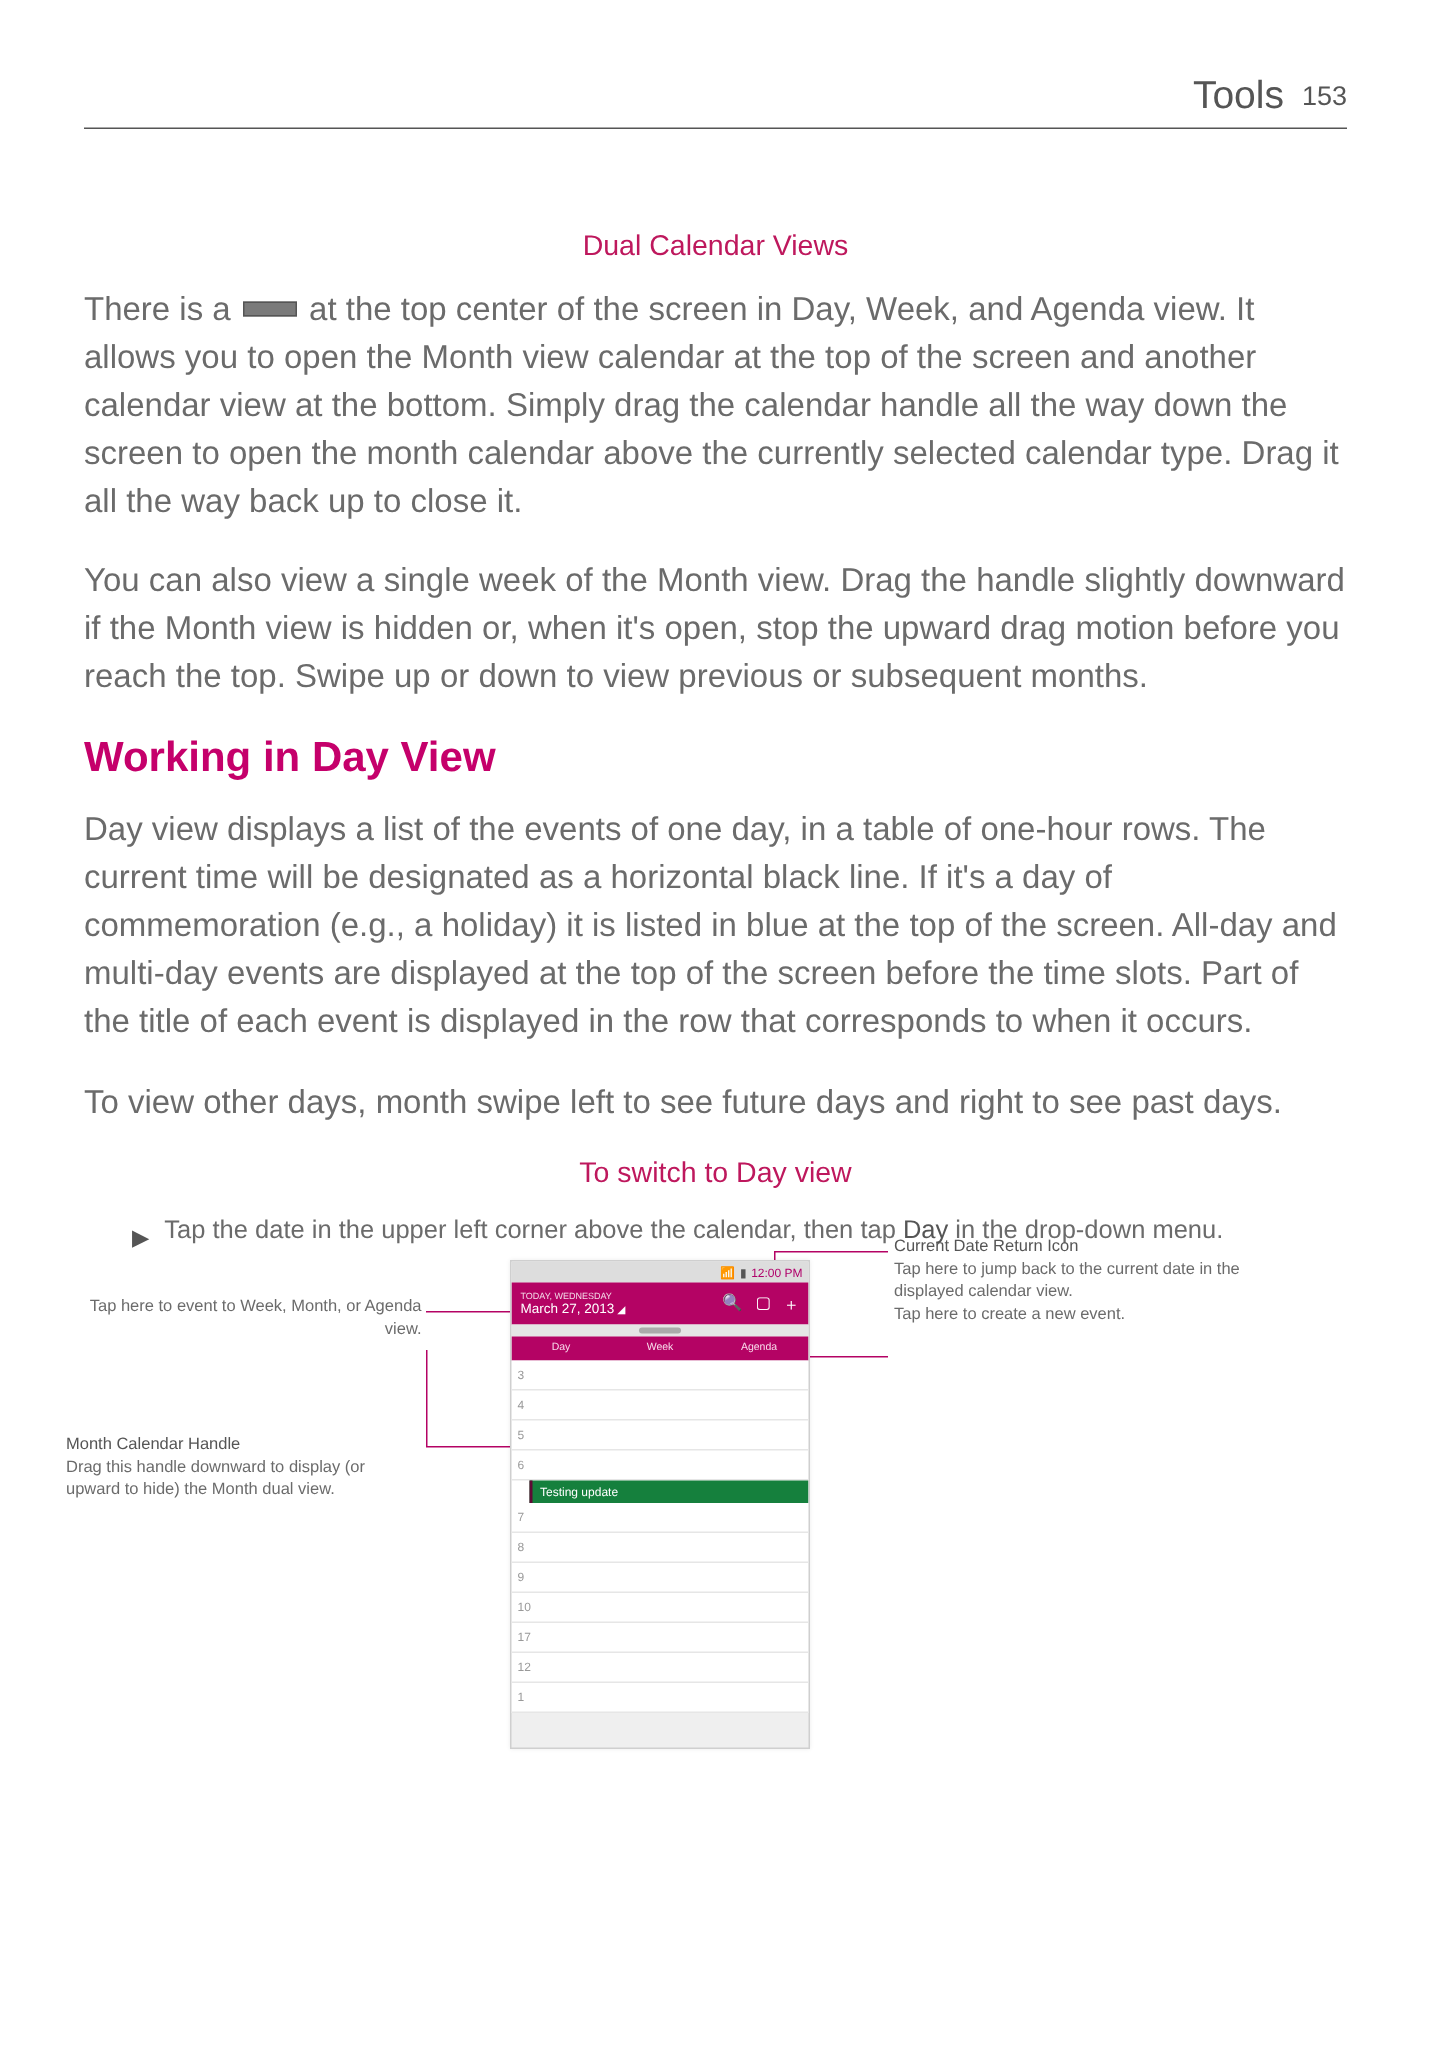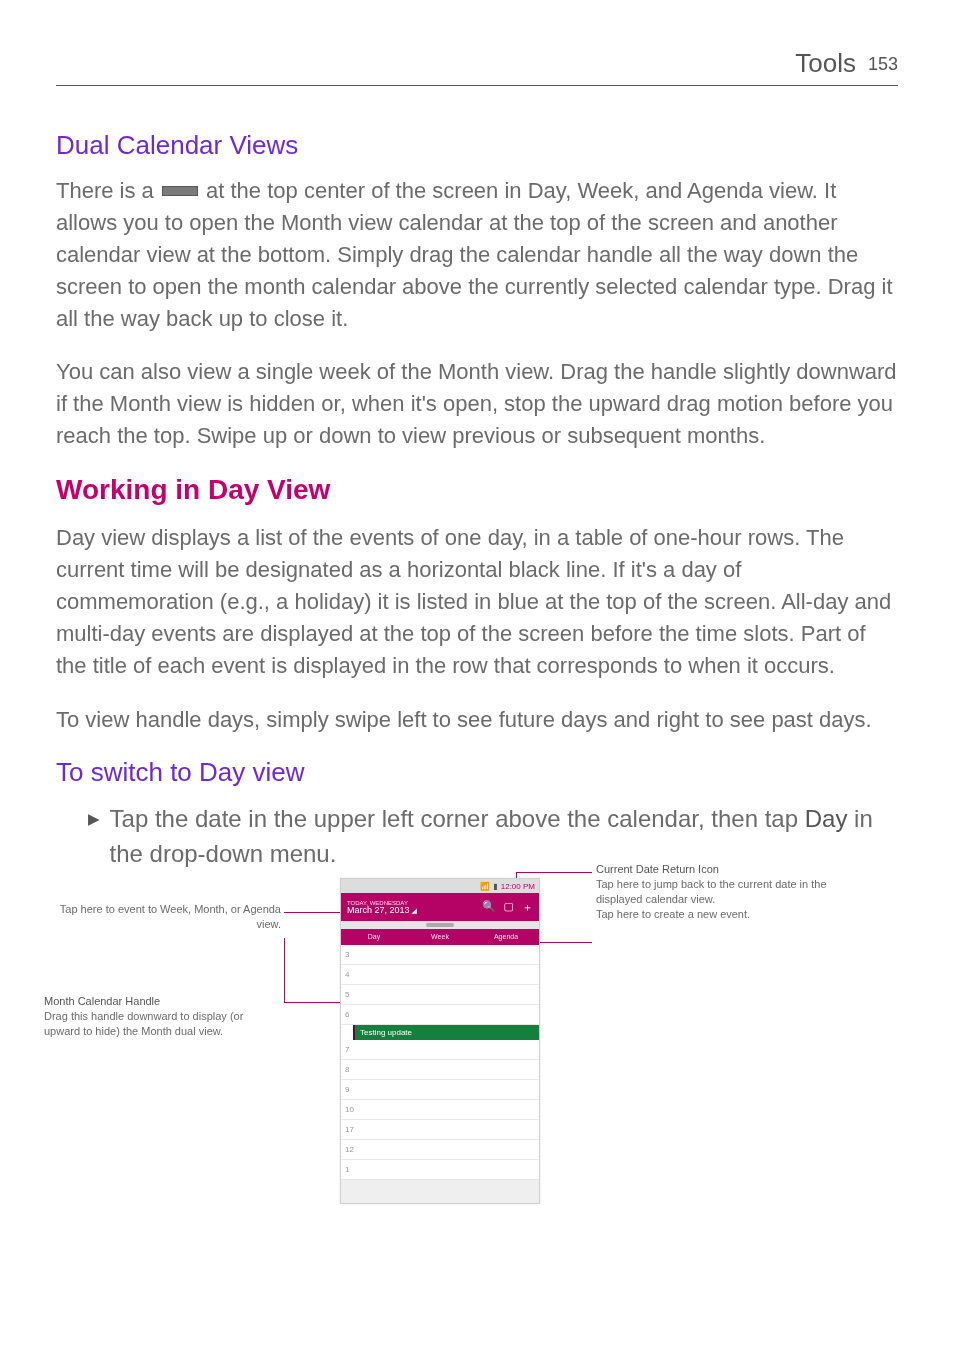--- a/index.html
+++ b/index.html
@@ -11,39 +11,40 @@
       color: #595959;
       padding: 48px 56px 40px 56px;
       position: relative;
     }
     .page-header {
       display: flex;
       justify-content: flex-end;
       align-items: baseline;
       border-bottom: 1.5px solid #555;
       padding-bottom: 6px;
-      margin-bottom: 44px;
+      margin-bottom: 68px;
     }
     .page-header .section-name {
       font-size: 26px;
       color: #555;
       font-weight: 400;
       margin-right: 12px;
     }
     .page-header .page-number {
       font-size: 18px;
       color: #555;
       position: relative;
       top: -2px;
     }
     .h3-pink {
-      color: #6d28d9;
-      font-size: 26px;
+      color: #be185d;
+      font-size: 19px;
       font-weight: 500;
       margin-bottom: 14px;
+      text-align: center;
     }
     .h2-pink {
       color: #c5006b;
       font-size: 28px;
       font-weight: 600;
       margin-bottom: 16px;
     }
     p.body {
       font-size: 22px;
       line-height: 1.45;
@@ -68,21 +69,21 @@
       margin-left: 32px;
       margin-bottom: 6px;
     }
     .bullet-line .arrow {
       font-size: 15px;
       color: #555;
       margin-right: 10px;
       margin-top: 8px;
     }
     .bullet-line .text {
-      font-size: 24px;
+      font-size: 17px;
       line-height: 1.45;
       color: #6b6b6b;
       font-weight: 300;
     }
     .bullet-line .text .bold { font-weight: 500; color:#555; }
     .figure-area {
       position: relative;
       width: 100%;
       height: 340px;
       margin-top: 4px;
@@ -195,21 +196,21 @@
 <p class="body">
   <span>There is a </span><span class="handle-mark"></span><span> at the top center of the screen in Day, Week, and Agenda view. It allows you to open the Month view calendar at the top of the screen and another calendar view at the bottom. Simply drag the calendar handle all the way down the screen to open the month calendar above the currently selected calendar type. Drag it all the way back up to close it.</span>
 </p>
 
 <p class="body">You can also view a single week of the Month view. Drag the handle slightly downward if the Month view is hidden or, when it's open, stop the upward drag motion before you reach the top. Swipe up or down to view previous or subsequent months.</p>
 
 <div class="h2-pink">Working in Day View</div>
 
 <p class="body">Day view displays a list of the events of one day, in a table of one-hour rows. The current time will be designated as a horizontal black line. If it's a day of commemoration (e.g., a holiday) it is listed in blue at the top of the screen. All-day and multi-day events are displayed at the top of the screen before the time slots. Part of the title of each event is displayed in the row that corresponds to when it occurs.</p>
 
-<p class="body">To view handle days, simply swipe left to see future days and right to see past days.</p>
+<p class="body">To view other days, month swipe left to see future days and right to see past days.</p>
 
 <div class="h3-pink">To switch to Day view</div>
 
 <div class="bullet-line">
   <span class="arrow">▶</span>
   <span class="text">
     <span>Tap the date in the upper left corner above the calendar, then tap </span><span class="bold">Day</span><span> in the drop-down menu.</span>
   </span>
 </div>
 

